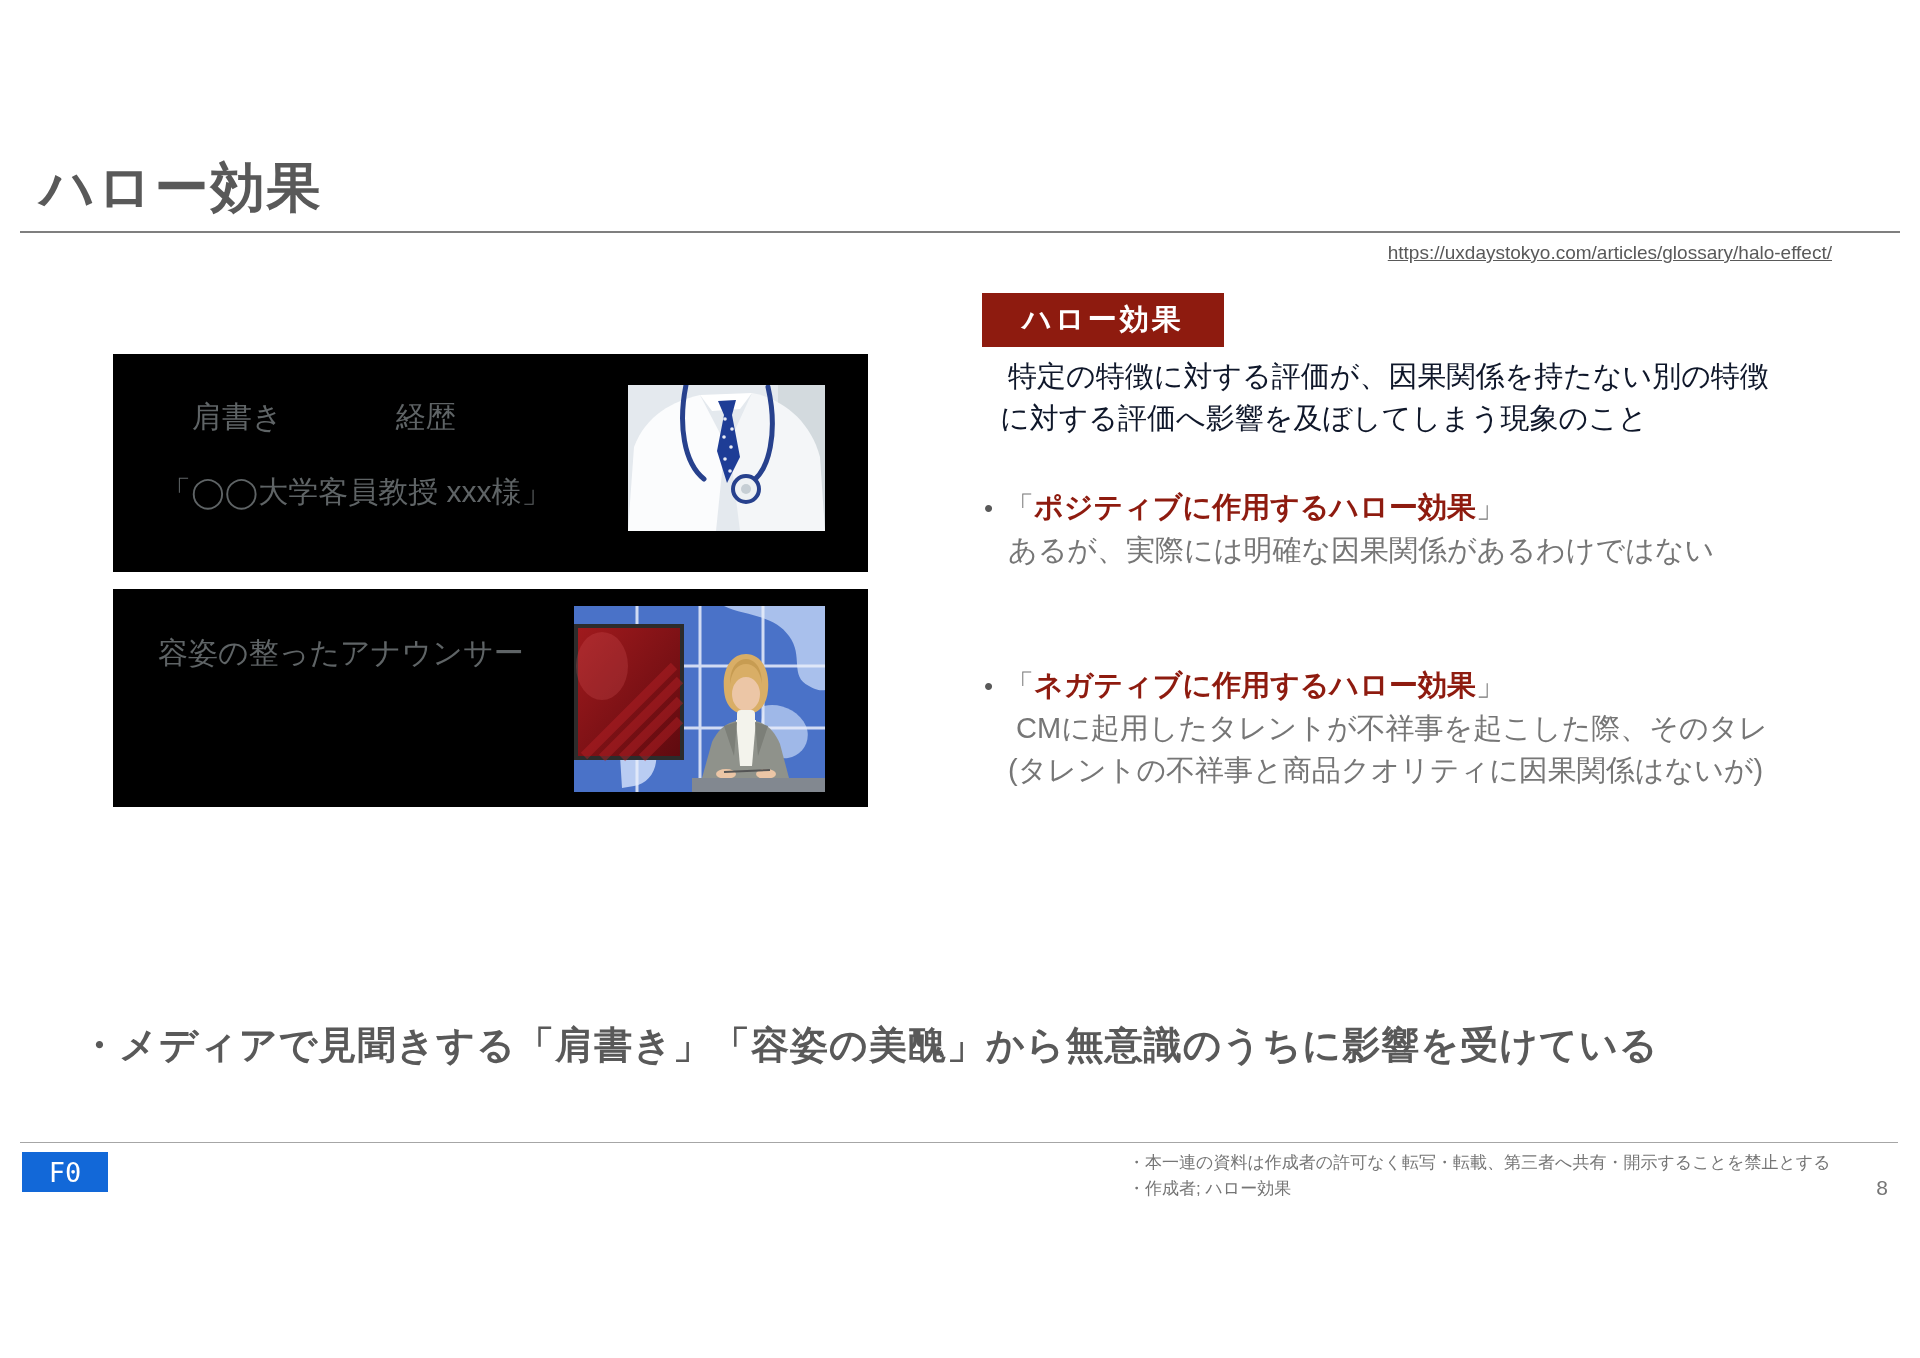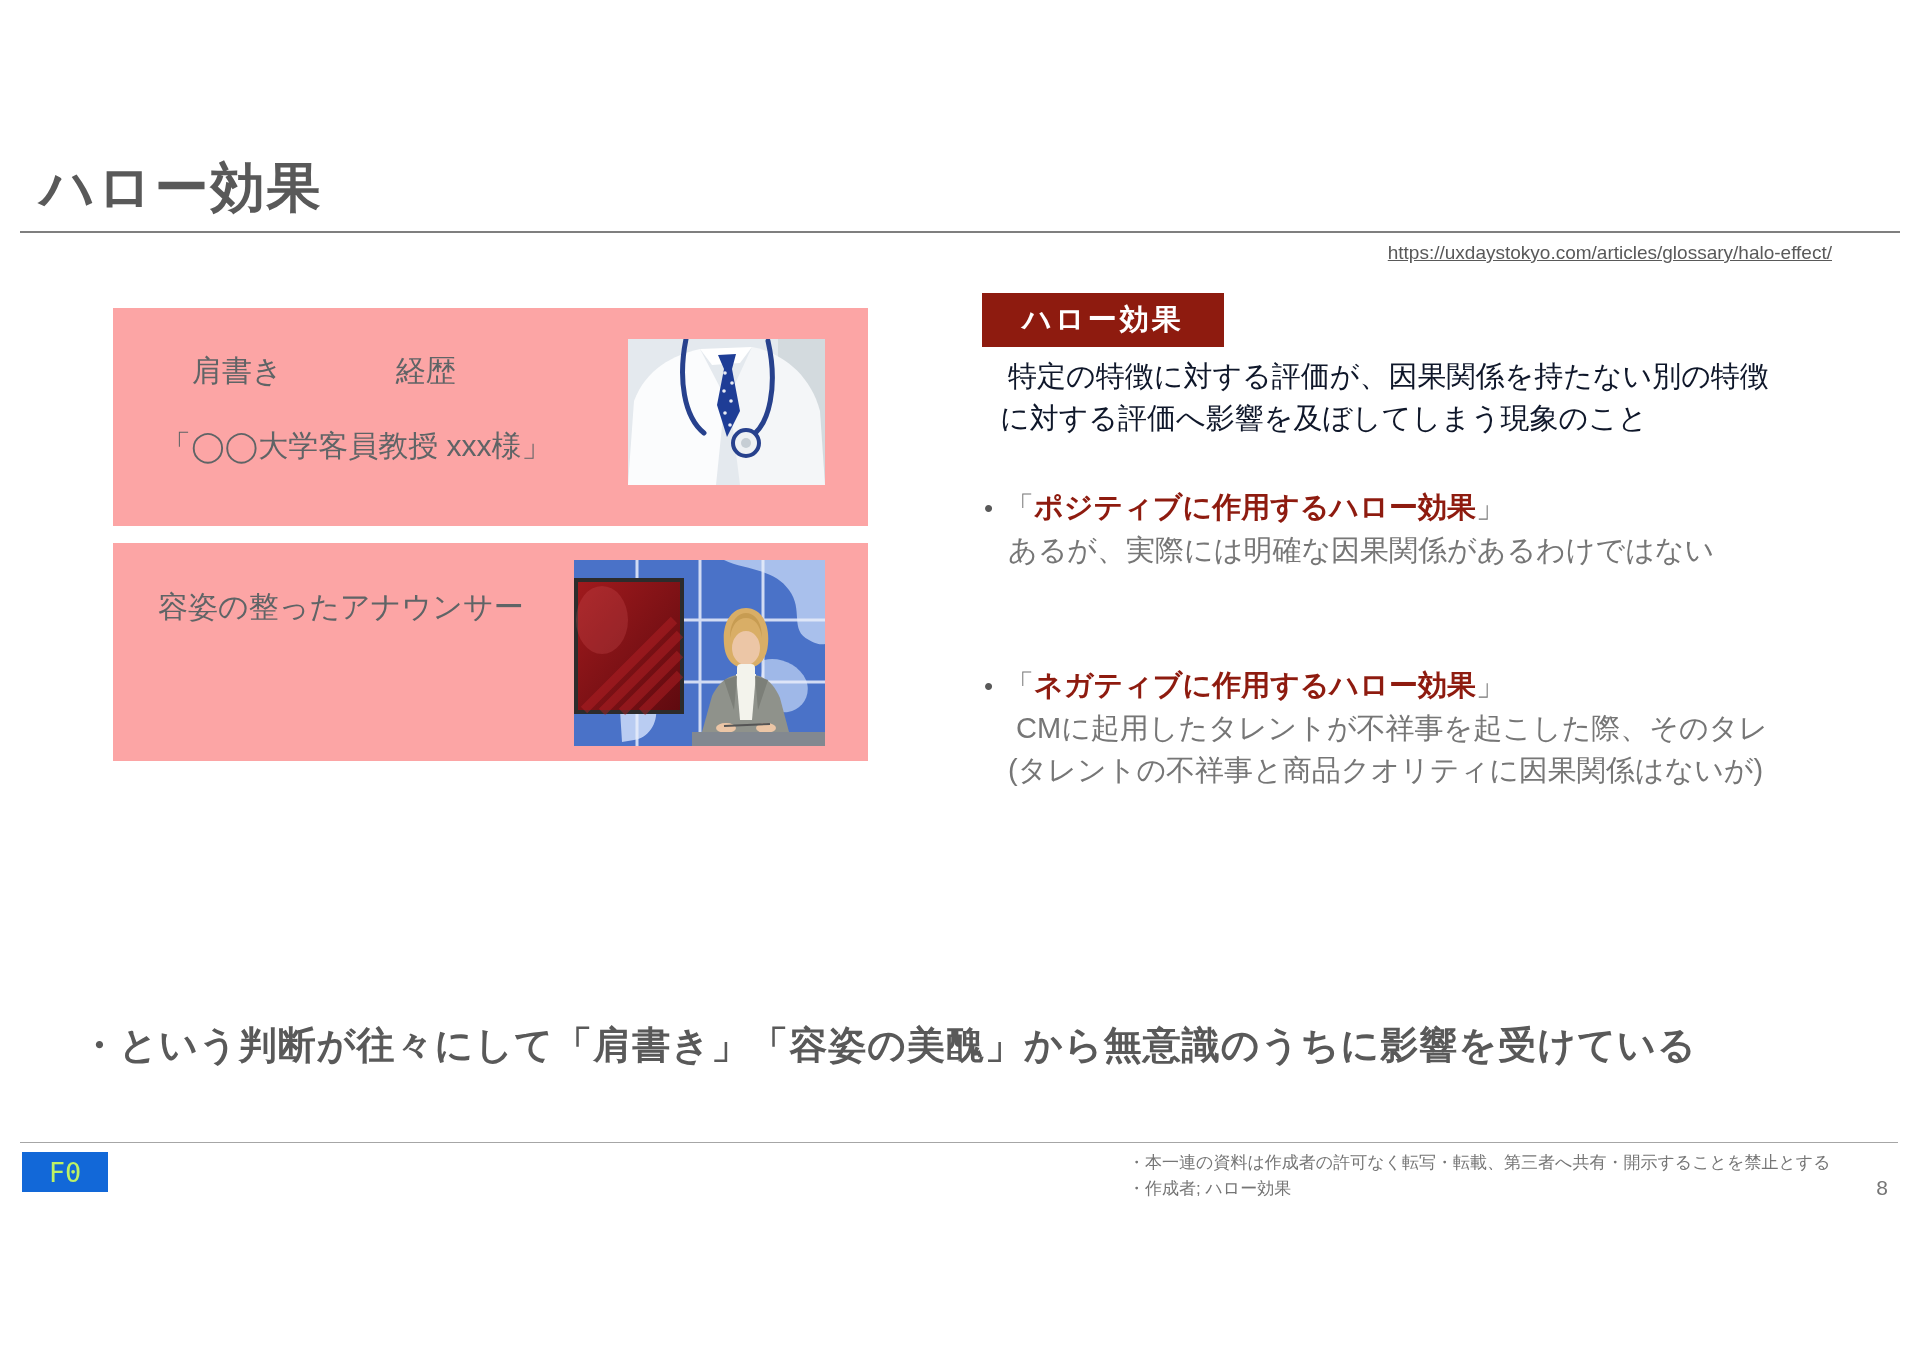--- a/index.html
+++ b/index.html
@@ -16,21 +16,22 @@
   }
   .title-rule{
     position:absolute;left:20px;top:231px;width:1880px;height:2px;background:#7f7f7f;
   }
   .source-url{
     position:absolute;top:242px;right:88px;
     font-size:19px;color:#595959;text-decoration:underline;
   }
   .example-box{
     position:absolute;left:113px;width:755px;height:218px;
-    background:#fca5a5;
+    background:#000000;
+    margin-top:46px;
   }
   .box1{top:308px;}
   .box2{top:543px;}
   .box-line{position:absolute;font-size:30px;color:#5f6466;white-space:pre;}
   .box1-line1{left:79px;top:43px;display:flex;gap:113px;}
   .box1-line2{left:48px;top:118px;}
   .box2-line1{left:45px;top:44px;}
   .box2-line2{left:76px;top:115px;}
   .photo{position:absolute;display:block;}
   .doctor-photo{left:515px;top:31px;width:197px;height:146px;}
@@ -54,21 +55,21 @@
 
   .summary{
     position:absolute;left:80px;top:1020px;
     font-size:38px;font-weight:bold;color:#595959;white-space:pre;letter-spacing:1px;
   }
   .footer-rule{
     position:absolute;left:20px;top:1142px;width:1878px;height:1px;background:#a6a6a6;
   }
   .footer-badge{
     position:absolute;left:22px;top:1152px;width:86px;height:40px;
-    background:#1268d8;color:#bef264;font-size:27px;
+    background:#1268d8;color:#ffffff;font-size:27px;
     font-family:"DejaVu Sans Mono","Liberation Mono",monospace;
     display:flex;align-items:center;justify-content:center;
   }
   .footer-notes{position:absolute;left:1128px;top:1150px;}
   .footer-note{font-size:17px;color:#757575;line-height:26px;white-space:pre;}
   .page-number{
     position:absolute;left:1862px;top:1176px;width:40px;
     font-size:21px;color:#757575;text-align:center;
   }
 </style>
@@ -174,21 +175,21 @@
     <div class="bullet-head"><span>「</span><span class="red">ポジティブに作用するハロー効果</span><span>」</span></div>
     <div class="bullet-line">あるが、実際には明確な因果関係があるわけではない</div>
   </div>
 
   <div class="bullet bullet-2">
     <div class="bullet-head"><span>「</span><span class="red">ネガティブに作用するハロー効果</span><span>」</span></div>
     <div class="bullet-line"> CMに起用したタレントが不祥事を起こした際、そのタレ</div>
     <div class="bullet-line">(タレントの不祥事と商品クオリティに因果関係はないが)</div>
   </div>
 
-  <div class="summary">・という判断が往々にして「肩書き」「容姿の美醜」から無意識のうちに影響を受けている</div>
+  <div class="summary">・メディアで見聞きする「肩書き」「容姿の美醜」から無意識のうちに影響を受けている</div>
 
   <div class="footer-rule"></div>
   <div class="footer-badge">F0</div>
   <div class="footer-notes">
     <div class="footer-note">・本一連の資料は作成者の許可なく転写・転載、第三者へ共有・開示することを禁止とする</div>
     <div class="footer-note">・作成者; ハロー効果</div>
   </div>
   <div class="page-number">8</div>
 
 </div>

